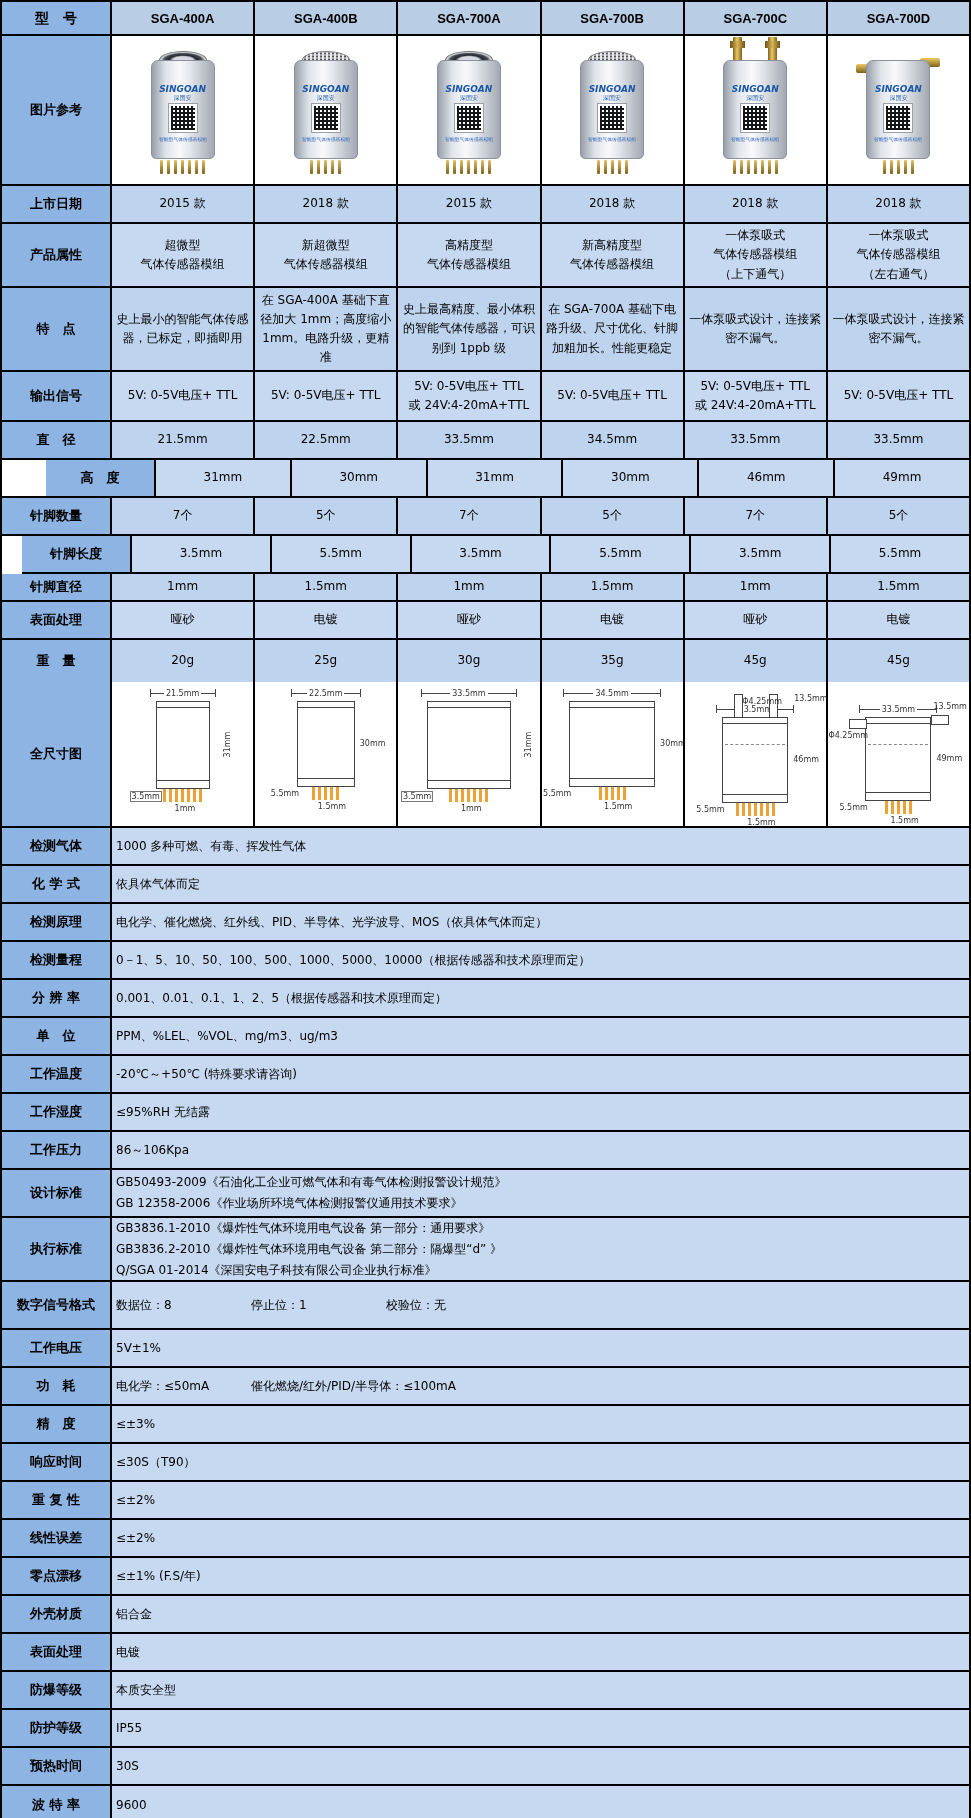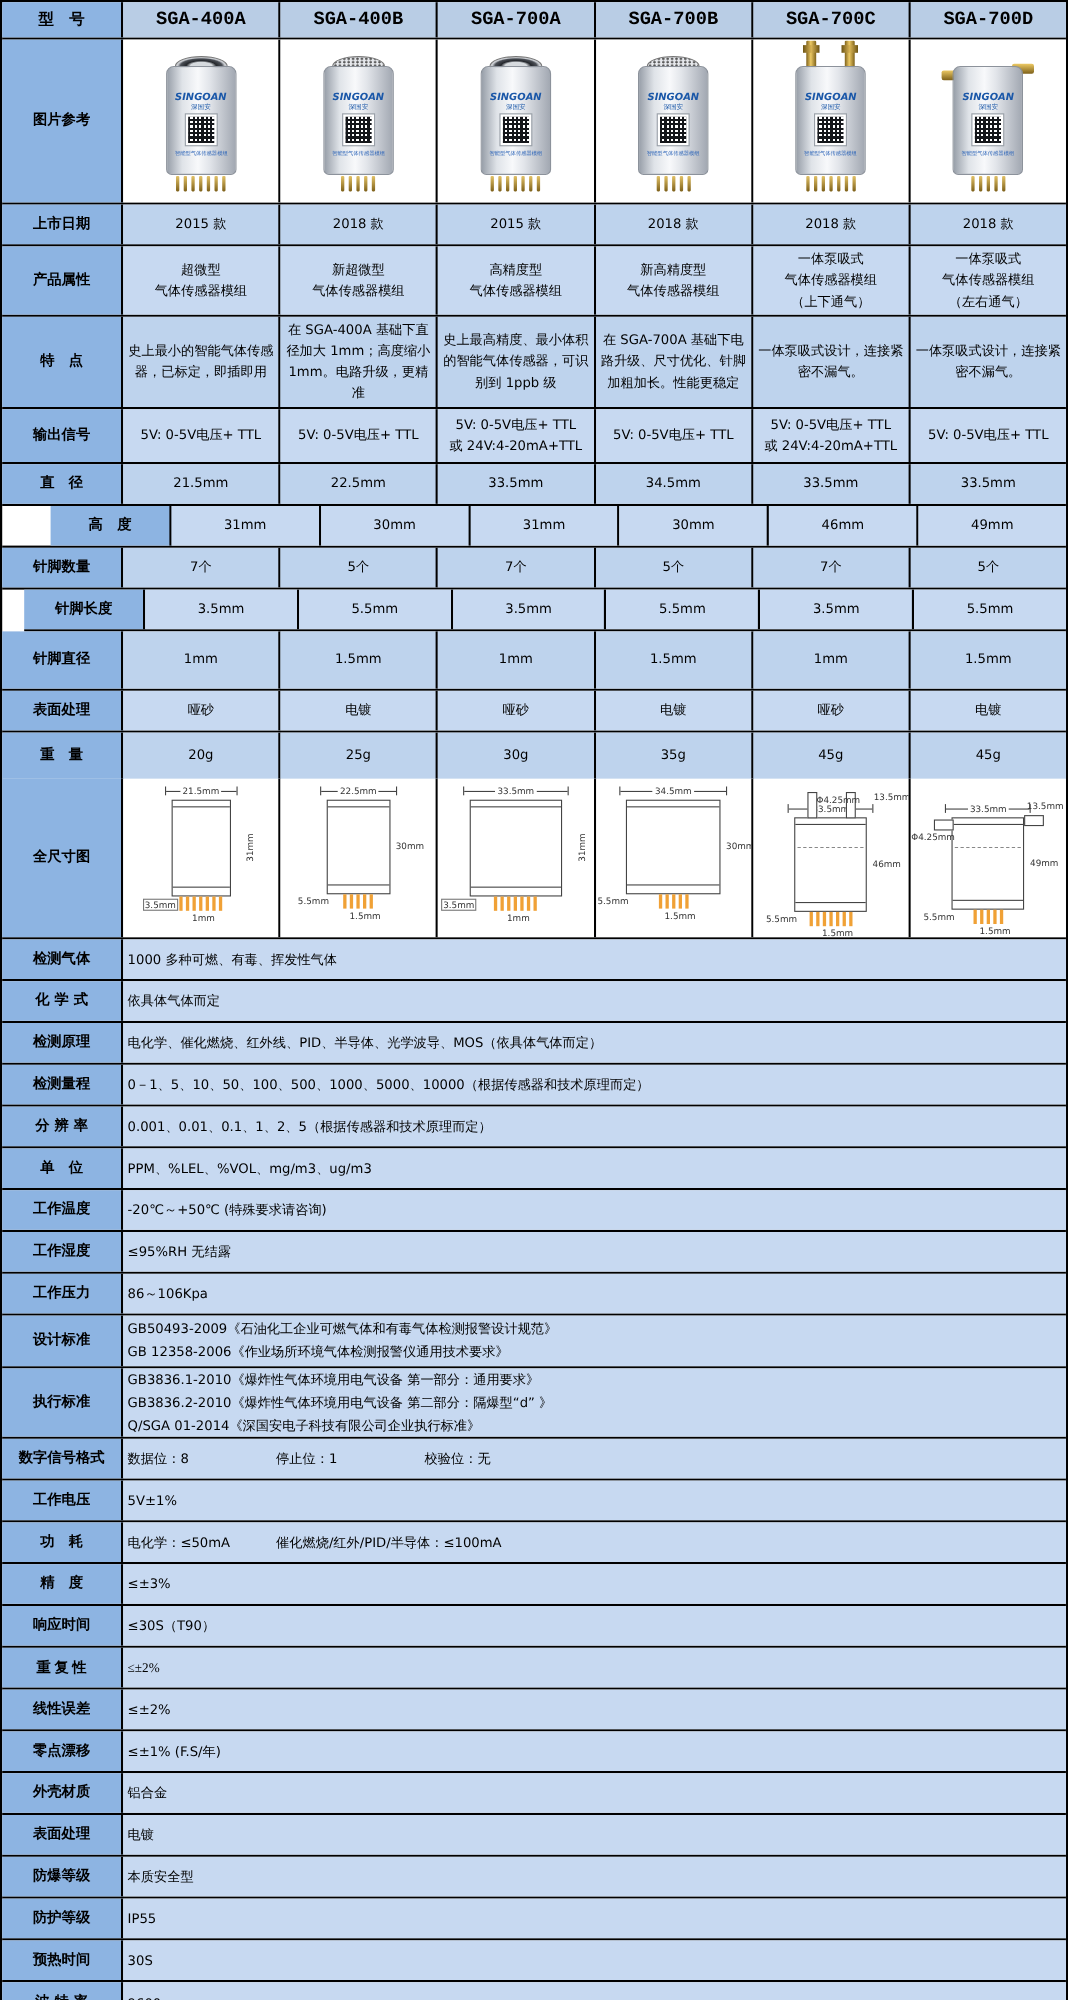--- a/index.html
+++ b/index.html
@@ -5,21 +5,21 @@
   html,body { margin:0; padding:0; background:#fff; }
   body { font-family:"DejaVu Sans","Liberation Sans",sans-serif; color:#000; }
   #tbl { width:971px; box-sizing:border-box; border:2px solid #000; background:#fff; }
   .row { display:flex; border-bottom:2px solid #000; box-sizing:border-box; }
   .row:last-child, #full-rows .row:last-child { border-bottom:none; }
   .cell { border-right:2px solid #000; box-sizing:border-box; display:flex; align-items:center; justify-content:center; overflow:hidden; }
   .cell:last-child { border-right:none; }
   .label-cell { width:110px; flex:none; background:var(--label-bg); font-weight:bold; font-size:13px; text-align:center; line-height:1.3; }
   .value-cell { flex:1 1 0; font-size:12px; text-align:center; white-space:pre-line; line-height:1.6; padding:1px 4px; }
   .header-row .label-cell { font-size:14px; }
-  .model-cell { flex:1 1 0; background:var(--header-bg); font-family:Liberation Mono, monospace; font-weight:bold; font-size:17px; }
+  .model-cell { flex:1 1 0; background:var(--header-bg); font-family:Liberation Sans, sans-serif; font-weight:bold; font-size:13px; }
   .photo-cell, .diagram-cell { flex:1 1 0; background:#fff; position:relative; }
   .spec-row .value-cell { background:var(--cell-bg); }
   .spec-row.alt .value-cell { background:var(--cell-bg-alt); }
   .full-row .value-cell { background:var(--cell-bg); justify-content:flex-start; text-align:left; line-height:1.75; }
   .full-row .part { min-width:135px; text-align:left; }
   .full-row .part:last-child { min-width:0;text-align:center; }
 
   
   .sensor { position:relative; width:76px; height:128px; }
   .s-body { position:absolute; top:14px; left:6px; right:6px; bottom:15px; border-radius:7px 7px 5px 5px;
@@ -278,21 +278,21 @@
       </div>
       <div class="row spec-row" style="height: 38px; margin-left: 20px;">
         <div class="cell label-cell">针脚长度</div>
         <div class="cell value-cell">3.5mm</div>
         <div class="cell value-cell">5.5mm</div>
         <div class="cell value-cell">3.5mm</div>
         <div class="cell value-cell">5.5mm</div>
         <div class="cell value-cell">3.5mm</div>
         <div class="cell value-cell">5.5mm</div>
       </div>
-      <div class="row spec-row alt" style="height: 54px;">
+      <div class="row spec-row alt" style="height: 28px;">
         <div class="cell label-cell">针脚直径</div>
         <div class="cell value-cell">1mm</div>
         <div class="cell value-cell">1.5mm</div>
         <div class="cell value-cell">1mm</div>
         <div class="cell value-cell">1.5mm</div>
         <div class="cell value-cell">1mm</div>
         <div class="cell value-cell">1.5mm</div>
       </div>
       <div class="row spec-row" style="height: 38px;">
         <div class="cell label-cell">表面处理</div>
@@ -525,41 +525,41 @@
         <div class="cell label-cell">设计标准</div>
         <div class="cell value-cell">GB50493-2009《石油化工企业可燃气体和有毒气体检测报警设计规范》
 GB 12358-2006《作业场所环境气体检测报警仪通用技术要求》</div>
       </div>
       <div class="row full-row" style="height: 64px;">
         <div class="cell label-cell">执行标准</div>
         <div class="cell value-cell">GB3836.1-2010《爆炸性气体环境用电气设备 第一部分：通用要求》
 GB3836.2-2010《爆炸性气体环境用电气设备 第二部分：隔爆型“d”  》
 Q/SGA 01-2014《深国安电子科技有限公司企业执行标准》</div>
       </div>
-      <div class="row full-row" style="height: 38px;">
+      <div class="row full-row" style="height: 48px;">
         <div class="cell label-cell">数字信号格式</div>
         <div class="cell value-cell"><span class="part">数据位：8</span><span class="part">停止位：1</span><span class="part">校验位：无</span></div>
       </div>
       <div class="row full-row" style="height: 38px;">
         <div class="cell label-cell">工作电压</div>
         <div class="cell value-cell">5V±1%</div>
       </div>
       <div class="row full-row" style="height: 38px;">
         <div class="cell label-cell">功　耗</div>
         <div class="cell value-cell"><span class="part">电化学：≤50mA</span><span class="part">催化燃烧/红外/PID/半导体：≤100mA</span></div>
       </div>
       <div class="row full-row" style="height: 38px;">
         <div class="cell label-cell">精　度</div>
         <div class="cell value-cell">≤±3%</div>
       </div>
       <div class="row full-row" style="height: 38px;">
         <div class="cell label-cell">响应时间</div>
         <div class="cell value-cell">≤30S（T90）</div>
       </div>
-      <div class="row full-row" style="height: 38px; font-family: Liberation Serif, serif;">
+      <div class="row full-row" style="height: 38px;">
         <div class="cell label-cell">重 复 性</div>
         <div class="cell value-cell">≤±2%</div>
       </div>
       <div class="row full-row" style="height: 38px;">
         <div class="cell label-cell">线性误差</div>
         <div class="cell value-cell">≤±2%</div>
       </div>
       <div class="row full-row" style="height: 38px;">
         <div class="cell label-cell">零点漂移</div>
         <div class="cell value-cell">≤±1% (F.S/年)</div>

